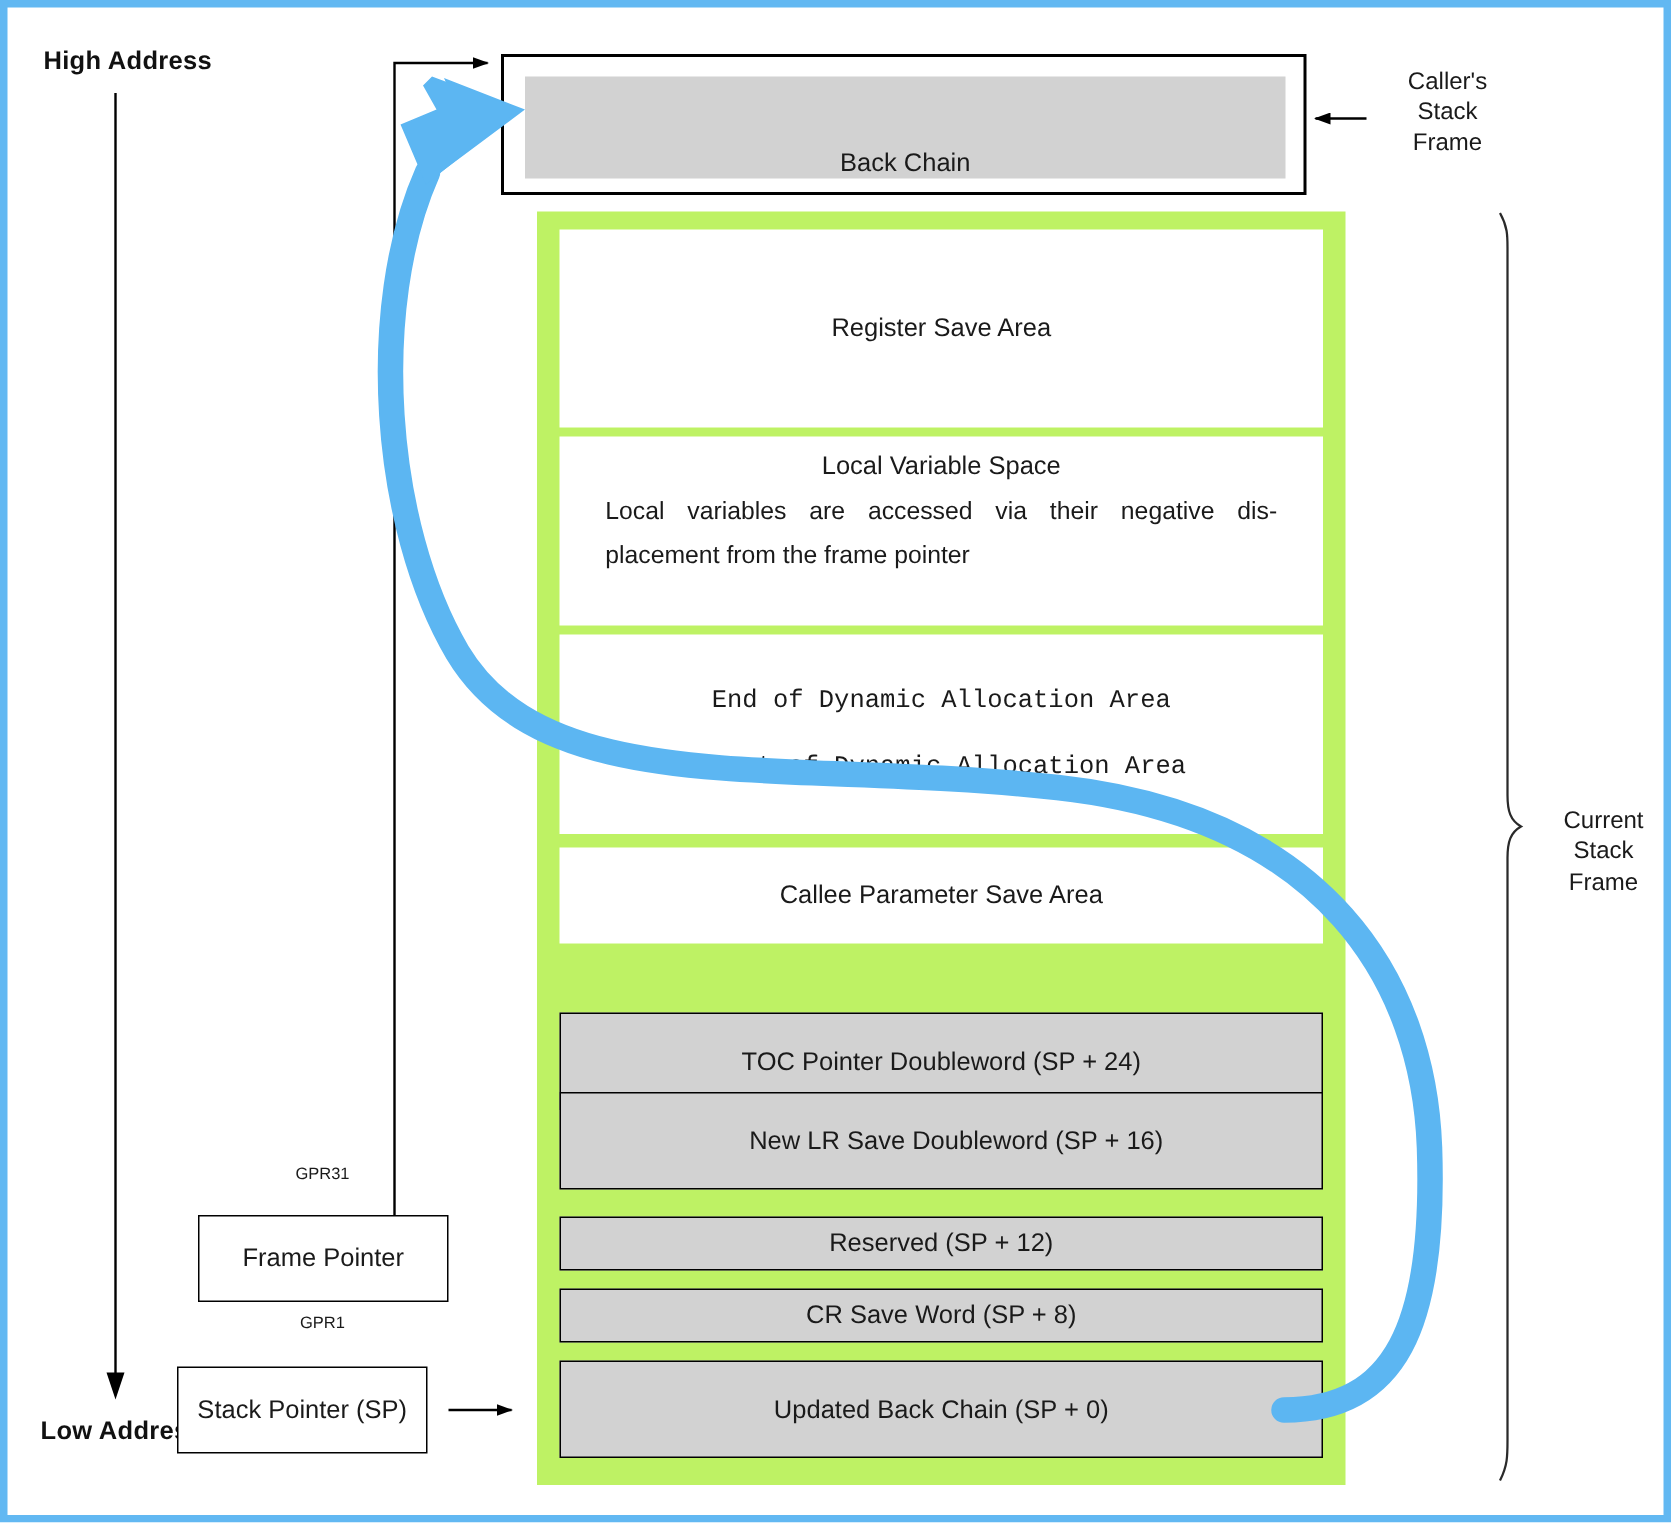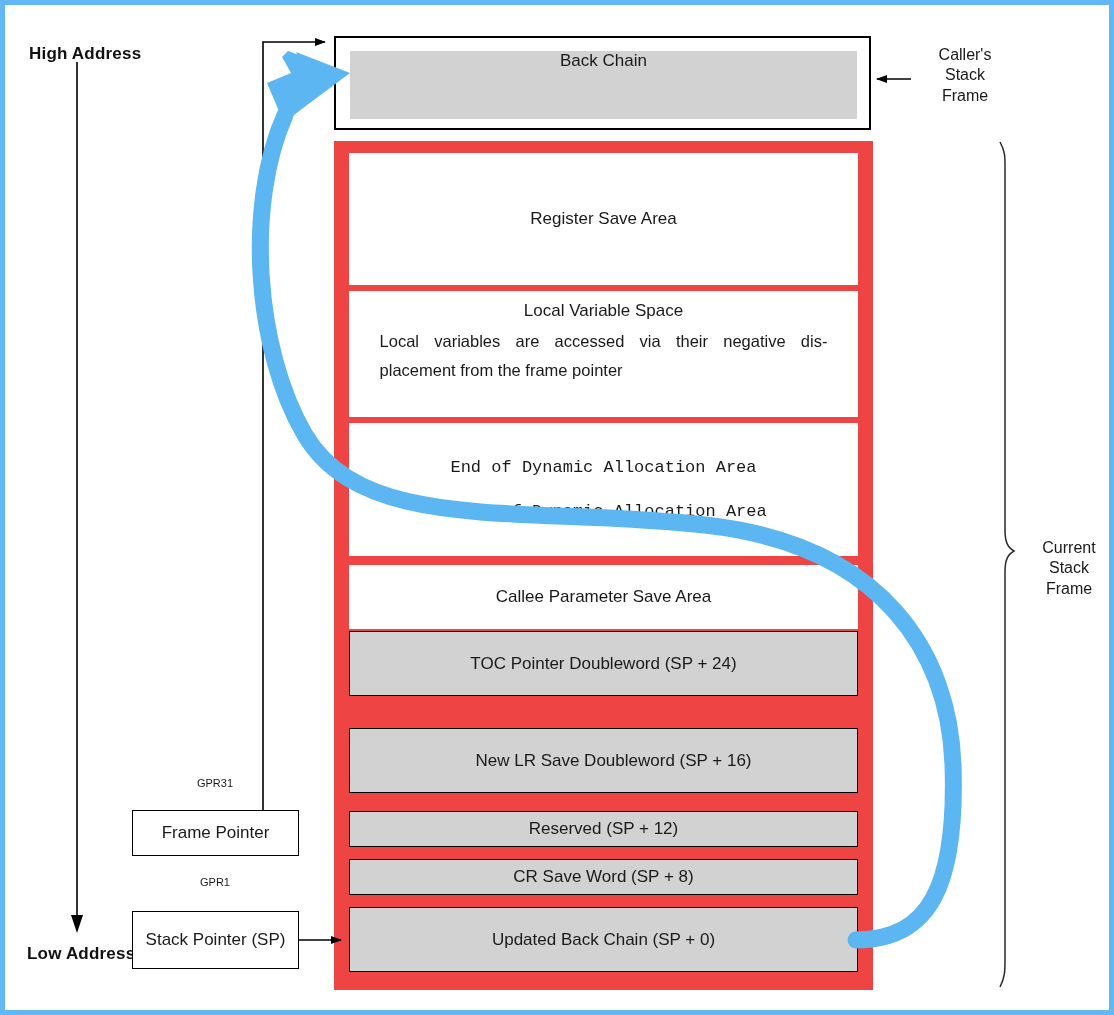--- a/index.html
+++ b/index.html
@@ -33,27 +33,28 @@
   }
 
   
   .caller-box {
     border: 2px solid #000;
     background: #ffffff;
   }
   .inner-gray {
     background: #d2d2d2;
     display: flex;
-    align-items: flex-start;
+    align-items: flex-end;
     justify-content: center;
   }
 
   
   .panel-gray {
-    background: #ef4444;
+    background: #bef264;
+    margin-left: 24px;
   }
   .white-cell {
     background: #ffffff;
     display: flex;
     flex-direction: column;
     align-items: center;
     justify-content: center;
   }
   .gray-cell {
     background: #d2d2d2;
@@ -114,21 +115,21 @@
     width: 1114px;
     height: 1015px;
     pointer-events: none;
   }
 </style>
 </head>
 <body>
 
 <div id="stage">
 
-  <div class="abs addr-label" style="left:24px; top:39px;">High Address</div>
+  <div class="abs addr-label" style="left:24px; top:26px;">High Address</div>
 
   <div class="abs addr-label" style="left:22px; top:939px;">Low Address</div>
 
   <div class="abs caller-box" style="left:329px; top:31px; width:537px; height:94px;">
     <div class="abs inner-gray" style="left:14px; top:13px; width:507px; height:68px;">
       <span class="cell-title">Back Chain</span>
     </div>
   </div>
 
   <div class="abs side-label" style="left:912px; top:40px; width:96px;">
@@ -153,21 +154,21 @@
 
     <div class="abs white-cell" style="left:15px; top:282px; width:509px; height:133px; justify-content:space-around; padding:22px 0;font-family:Liberation Mono, monospace;">
       <span class="cell-title">End of Dynamic Allocation Area</span>
       <span class="cell-title">Start of Dynamic Allocation Area</span>
     </div>
 
     <div class="abs white-cell" style="left:15px; top:424px; width:509px; height:64px;">
       <span class="cell-title">Callee Parameter Save Area</span>
     </div>
 
-    <div class="abs gray-cell" style="left:15px; top:490px; width:509px; height:65px;">
+    <div class="abs gray-cell" style="left:15px; top:534px; width:509px; height:65px;">
       <span class="cell-title">TOC Pointer Doubleword (SP + 24)</span>
     </div>
 
     <div class="abs gray-cell" style="left:15px; top:587px; width:509px; height:65px;padding-left:20px;">
       <span class="cell-title">New LR Save Doubleword (SP + 16)</span>
     </div>
 
     <div class="abs gray-cell" style="left:15px; top:670px; width:509px; height:36px;">
       <span class="cell-title">Reserved (SP + 12)</span>
     </div>
@@ -182,27 +183,27 @@
   </div>
 
   <div class="abs side-label" style="left:1020px; top:533px; width:88px;">
     <div>Current</div>
     <div>Stack</div>
     <div>Frame</div>
   </div>
 
   <div class="abs reg-name" style="left:155px; top:772px; width:110px;">GPR31</div>
 
-  <div class="abs reg-box" style="left:127px; top:805px; width:167px; height:46px;">
+  <div class="abs reg-box" style="left:127px; top:805px; width:167px; height:58px;">
     <span>Frame Pointer</span>
   </div>
 
   <div class="abs reg-name" style="left:155px; top:871px; width:110px;">GPR1</div>
 
-  <div class="abs reg-box" style="left:127px; top:906px; width:167px; height:58px;">
+  <div class="abs reg-box" style="left:113px; top:906px; width:167px; height:58px;">
     <span>Stack Pointer (SP)</span>
   </div>
 
   <svg class="overlay" viewBox="0 0 1114 1015">
     <defs>
       <marker id="ah" markerWidth="11" markerHeight="8" refX="10" refY="4" orient="auto" markerUnits="userSpaceOnUse">
         <path d="M0,0 L11,4 L0,8 Z" fill="#000"></path>
       </marker>
     </defs>
 

